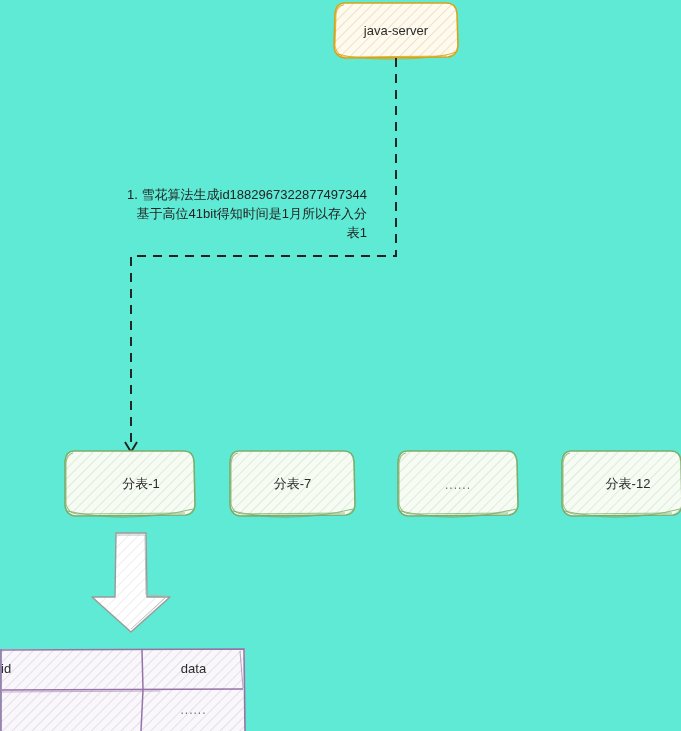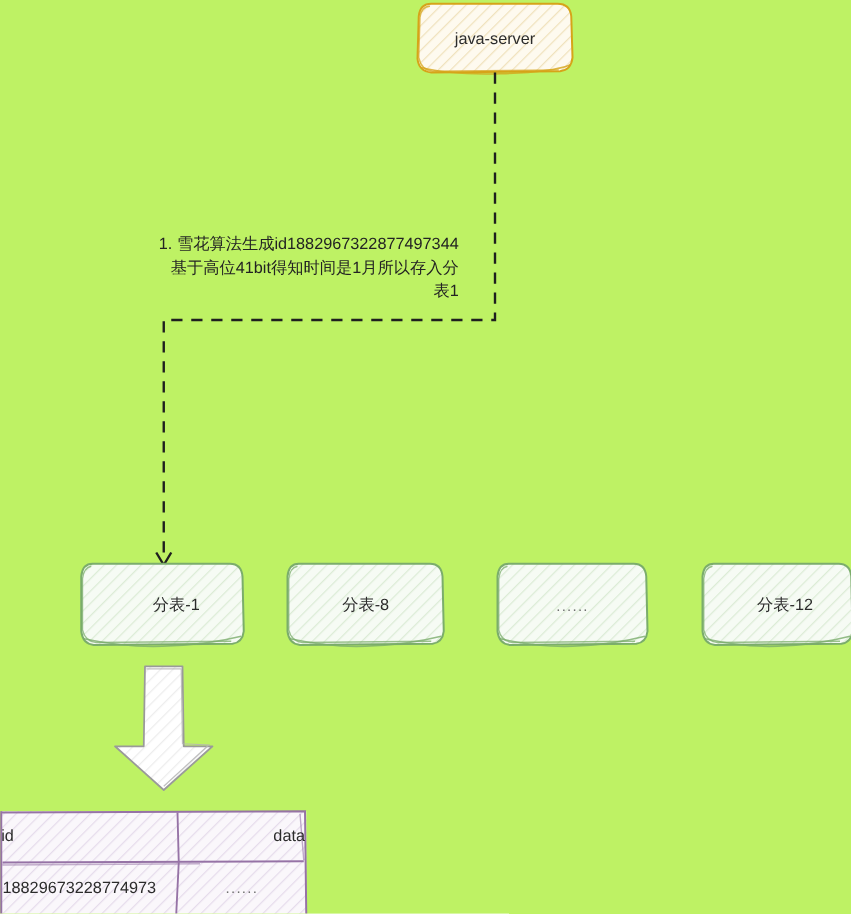--- a/index.html
+++ b/index.html
@@ -8,21 +8,21 @@
     background: #ffffff;
   }
   body {
     font-family: "Liberation Sans", "DejaVu Sans", sans-serif;
     -webkit-font-smoothing: antialiased;
   }
   #canvas {
     position: relative;
     width: 681px;
     height: 731px;
-    background: #bef264;
+    background: #5eead4;
     overflow: hidden;
   }
   #canvas svg.layer {
     position: absolute;
     left: 0;
     top: 0;
     width: 681px;
     height: 731px;
     pointer-events: none;
   }
@@ -134,28 +134,27 @@
 
   <div class="node-label" style="left:334px; top:22px; width:124px;">java-server</div>
 
   <div class="edge-label" style="left:85px; top:186px; width:282px;">
     <div>1. 雪花算法生成id1882967322877497344</div>
     <div>基于高位41bit得知时间是1月所以存入分</div>
     <div>表1</div>
   </div>
 
   <div class="node-label" style="left:65px; top:475px; width:152px;">分表-1</div>
-  <div class="node-label" style="left:230px; top:475px; width:125px;">分表-8</div>
+  <div class="node-label" style="left:230px; top:475px; width:125px;">分表-7</div>
   <div class="node-label" style="left:398px; top:477px; width:120px; font-size:12px; color:#6f6f6f; letter-spacing:1px;">......</div>
   <div class="node-label" style="left:562px; top:475px; width:132px;">分表-12</div>
 
   <div class="cell-label" style="left:1px; top:661px; width:141px; text-align:left;">id</div>
-  <div class="cell-label" style="left:143px; top:661px; width:101px; text-align:right;">data</div>
+  <div class="cell-label" style="left:143px; top:661px; width:101px; text-align:center;">data</div>
 
-  <div class="cell-label" style="left:2px; top:702px; width:140px; text-align:left;">18829673228774973</div>
   <div class="cell-label" style="left:143px; top:703px; width:101px; text-align:center; font-size:12px; color:#6f6f6f; letter-spacing:1px;">......</div>
 
   <div class="hit" style="left:334px; top:2px; width:124px; height:56px;"></div>
   <div class="hit" style="left:65px; top:450px; width:130px; height:66px;"></div>
   <div class="hit" style="left:230px; top:450px; width:125px; height:66px;"></div>
   <div class="hit" style="left:398px; top:450px; width:120px; height:66px;"></div>
   <div class="hit" style="left:562px; top:450px; width:120px; height:66px;"></div>
   <div class="hit" style="left:92px; top:533px; width:78px; height:99px;"></div>
   <div class="hit" style="left:0px; top:648px; width:245px; height:83px;"></div>
 

